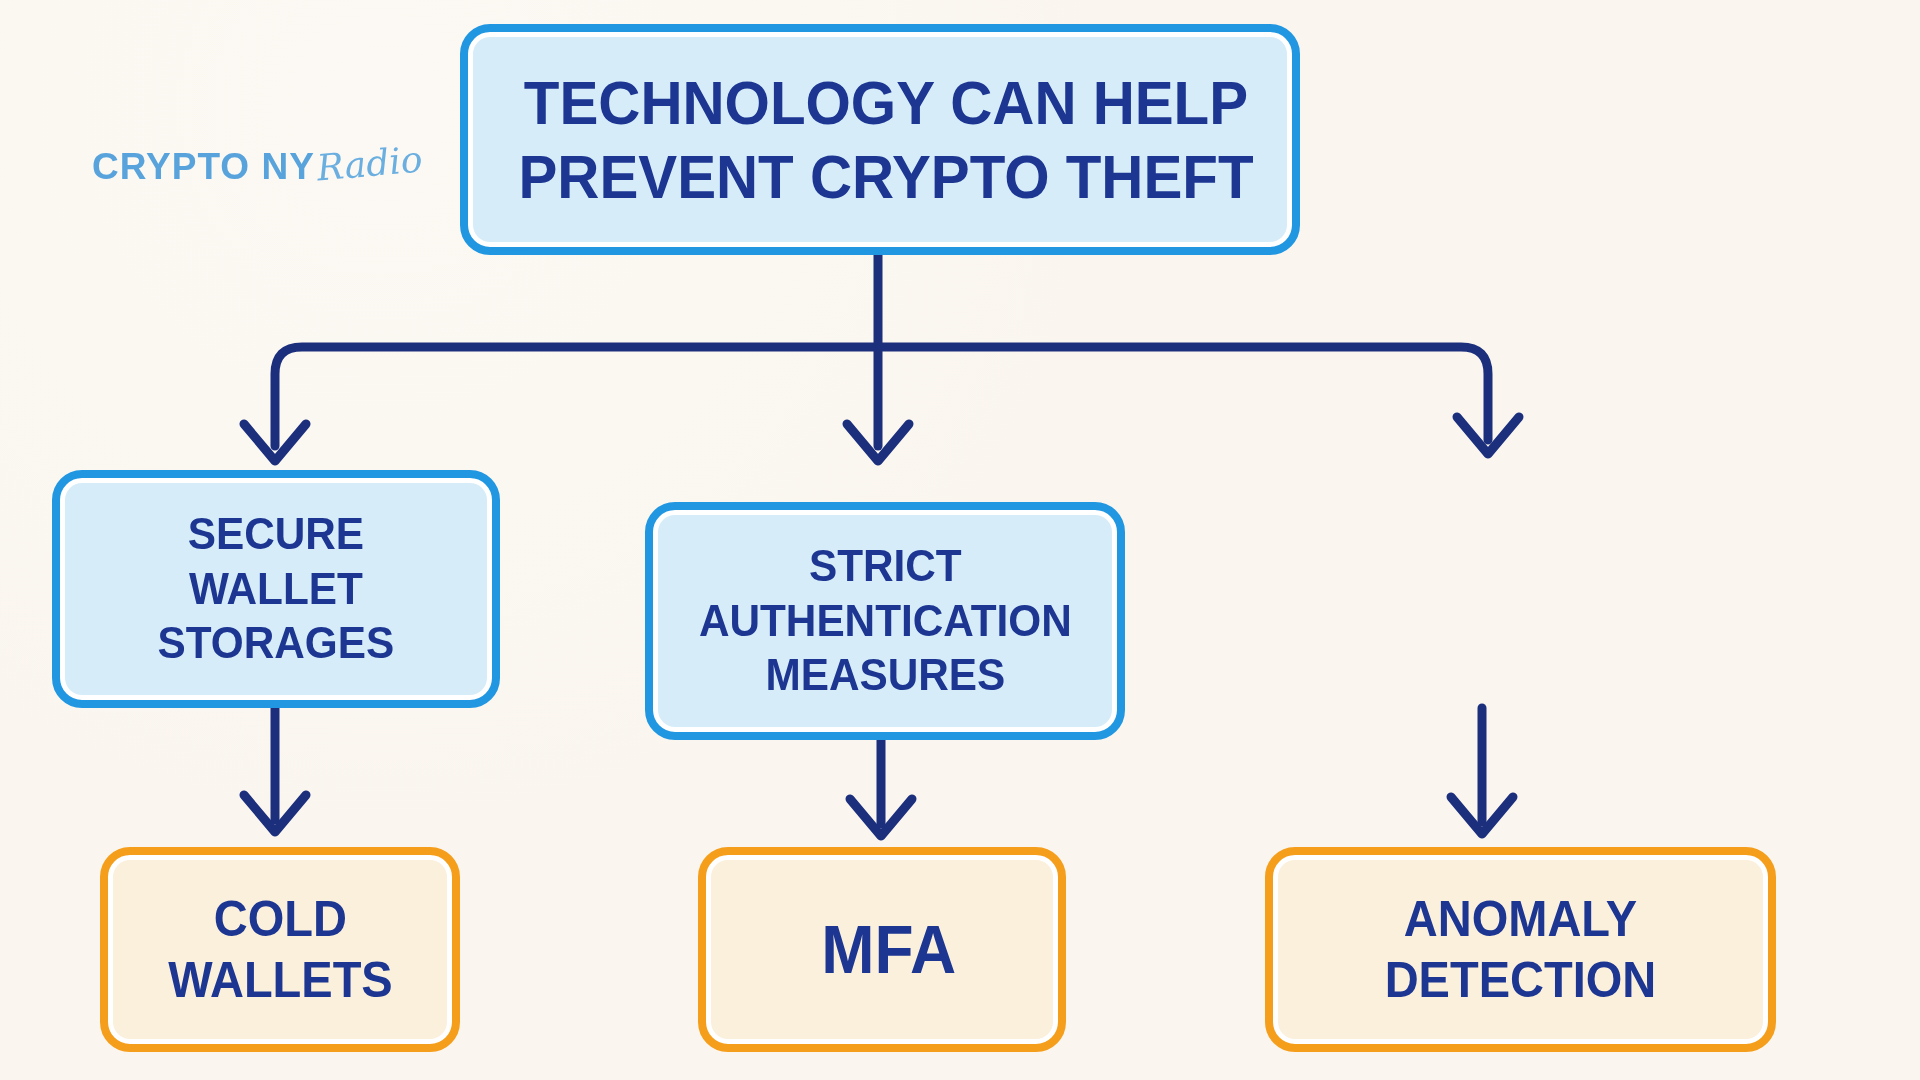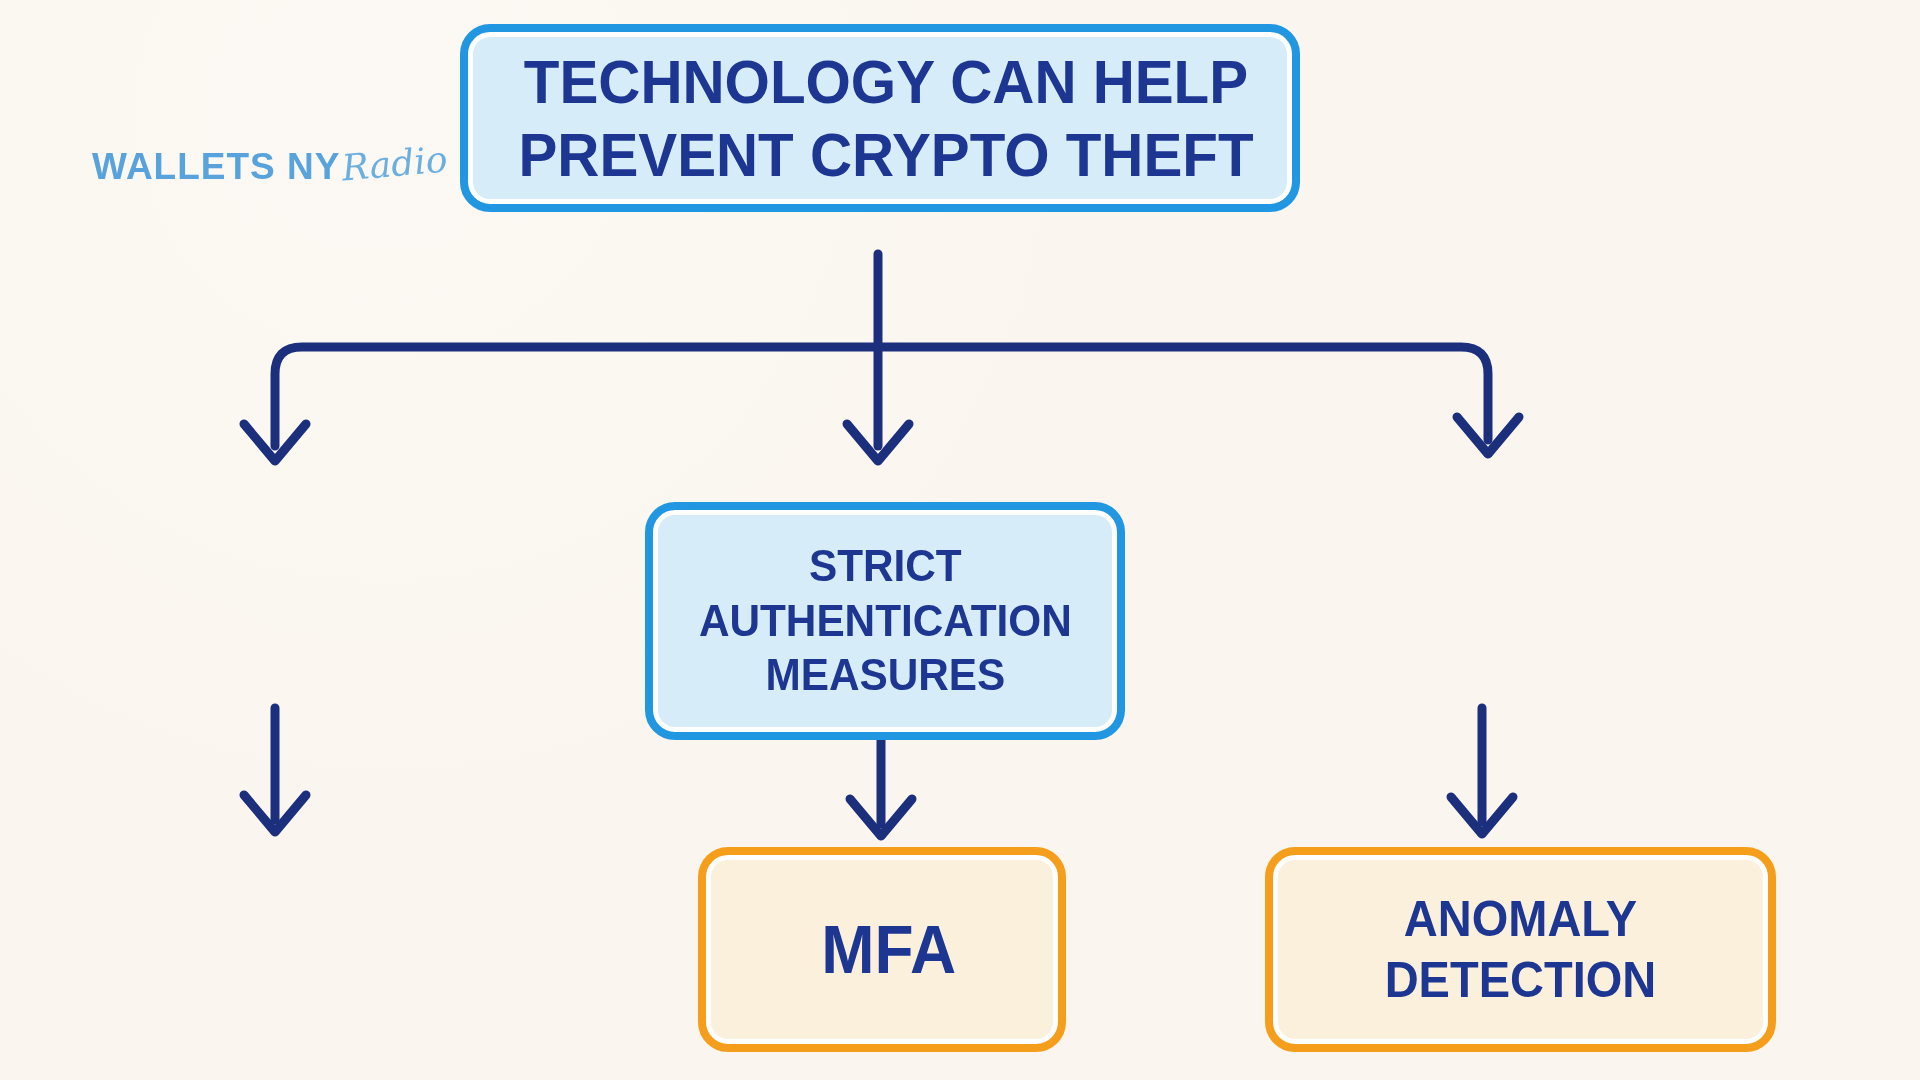--- a/index.html
+++ b/index.html
@@ -72,21 +72,21 @@
   .box-label {
     color: #1C3692;
     font-weight: bold;
     white-space: pre-line;
     line-height: 1.22;
     transform: scaleX(0.94);
     transform-origin: center;
     letter-spacing: 0px;
   }
   
-  .box-root   { left: 460px;  top: 24px;  width: 840px; height: 188px; padding-left: 12px; }
+  .box-root   { left: 460px;  top: 24px;  width: 840px; height: 231px; padding-left: 12px; }
   .box-root .box-label { font-size: 62px; line-height: 1.18; }
   
   .box-cat    { top: 470px; height: 238px; }
   .box-cat .box-label { font-size: 45px; }
   .box-cat-1  { left: 52px;   width: 448px; }
   .box-cat-2  { left: 645px;  width: 480px; margin-top: 32px; }
   .box-cat-3  { left: 1250px; width: 447px; }
   
   .box-sol    { top: 847px; height: 205px; }
   .box-sol .box-label { font-size: 50px; }
@@ -113,35 +113,44 @@
     <path d="M 275 708 L 275 820"></path>
     <path d="M 881 707 L 881 824"></path>
     <path d="M 1482 708 L 1482 822"></path>
 
     <path d="M 244 795 L 275 832 L 306 795"></path>
     <path d="M 850 799 L 881 836 L 912 799"></path>
     <path d="M 1451 797 L 1482 834 L 1513 797"></path>
   </svg>
 
   <div class="logo">
-    <span class="logo-main">WALLETS NY</span>
+    <span class="logo-main">CRYPTO NY</span>
     <span class="logo-script">Radio</span>
   </div>
 
   <div class="box box-blue box-root">
     <span class="box-label">TECHNOLOGY CAN HELP
 PREVENT CRYPTO THEFT</span>
   </div>
 
+  <div class="box box-blue box-cat box-cat-1">
+    <span class="box-label">SECURE
+WALLET
+STORAGES</span>
+  </div>
   <div class="box box-blue box-cat box-cat-2">
     <span class="box-label">STRICT
 AUTHENTICATION
 MEASURES</span>
   </div>
 
+  <div class="box box-orange box-sol box-sol-1">
+    <span class="box-label">COLD
+WALLETS</span>
+  </div>
   <div class="box box-orange box-sol box-sol-2">
     <span class="box-label">MFA</span>
   </div>
   <div class="box box-orange box-sol box-sol-3">
     <span class="box-label">ANOMALY
 DETECTION</span>
   </div>
 
 </div>
 

